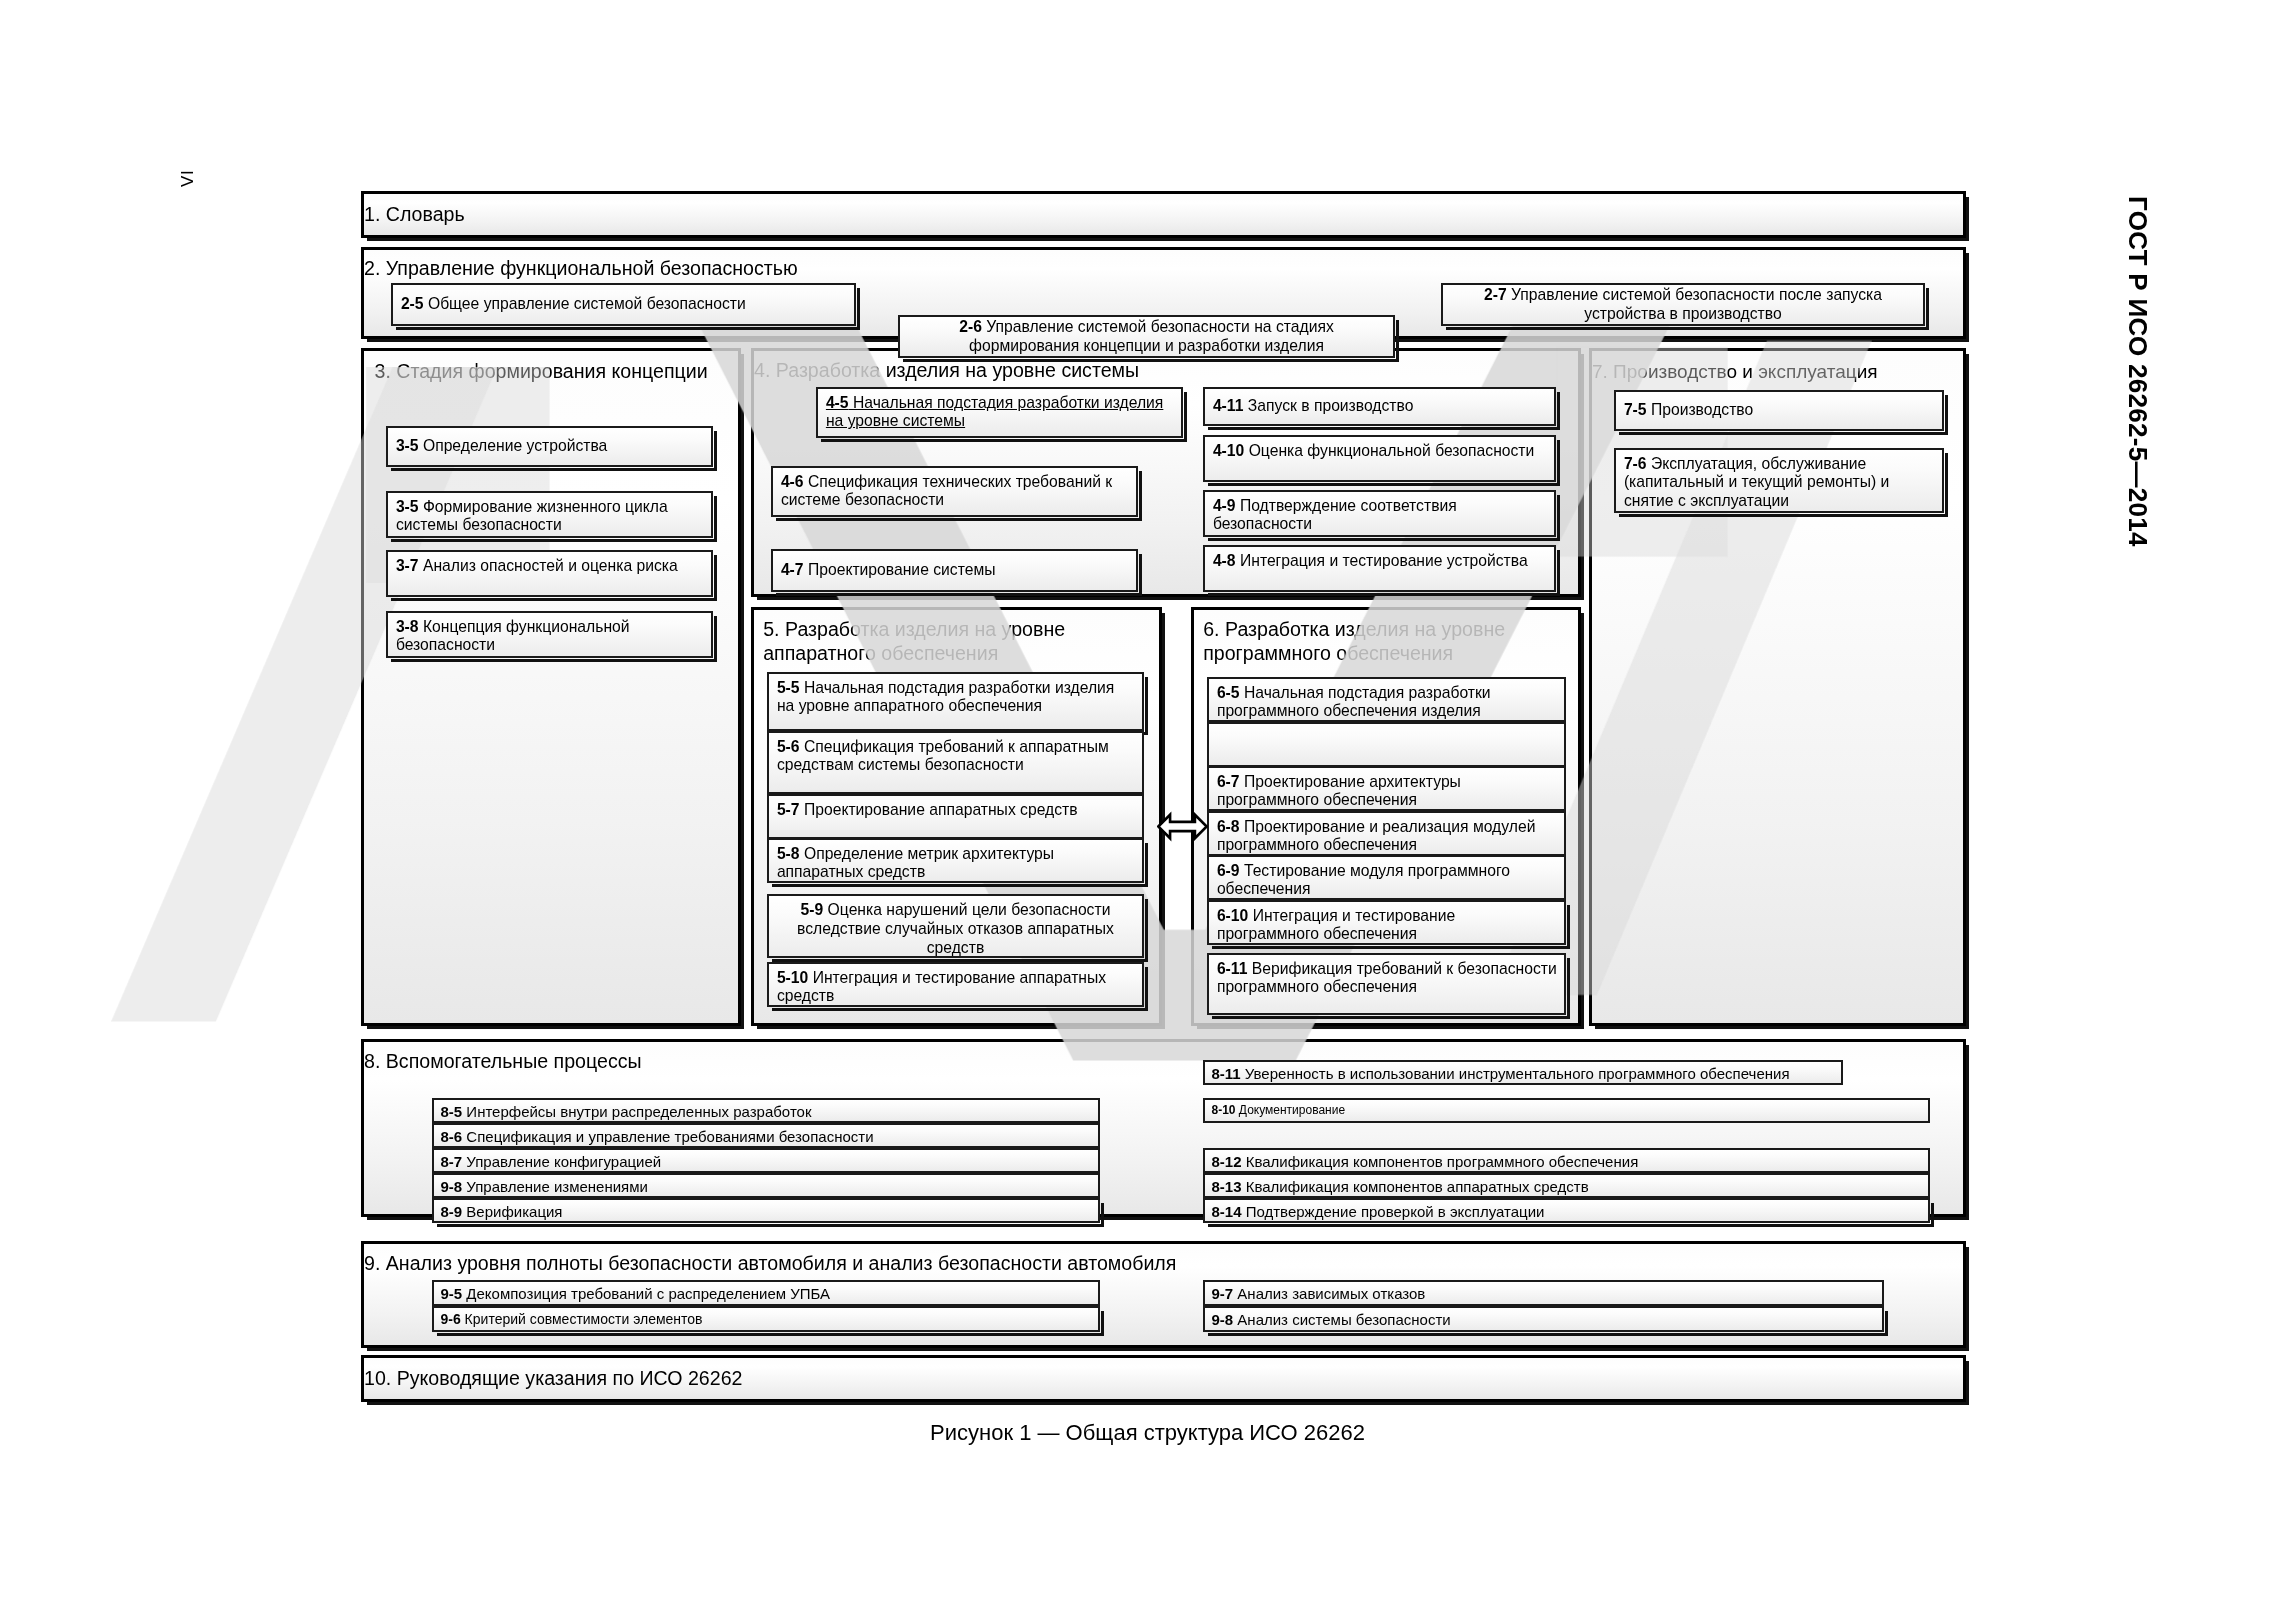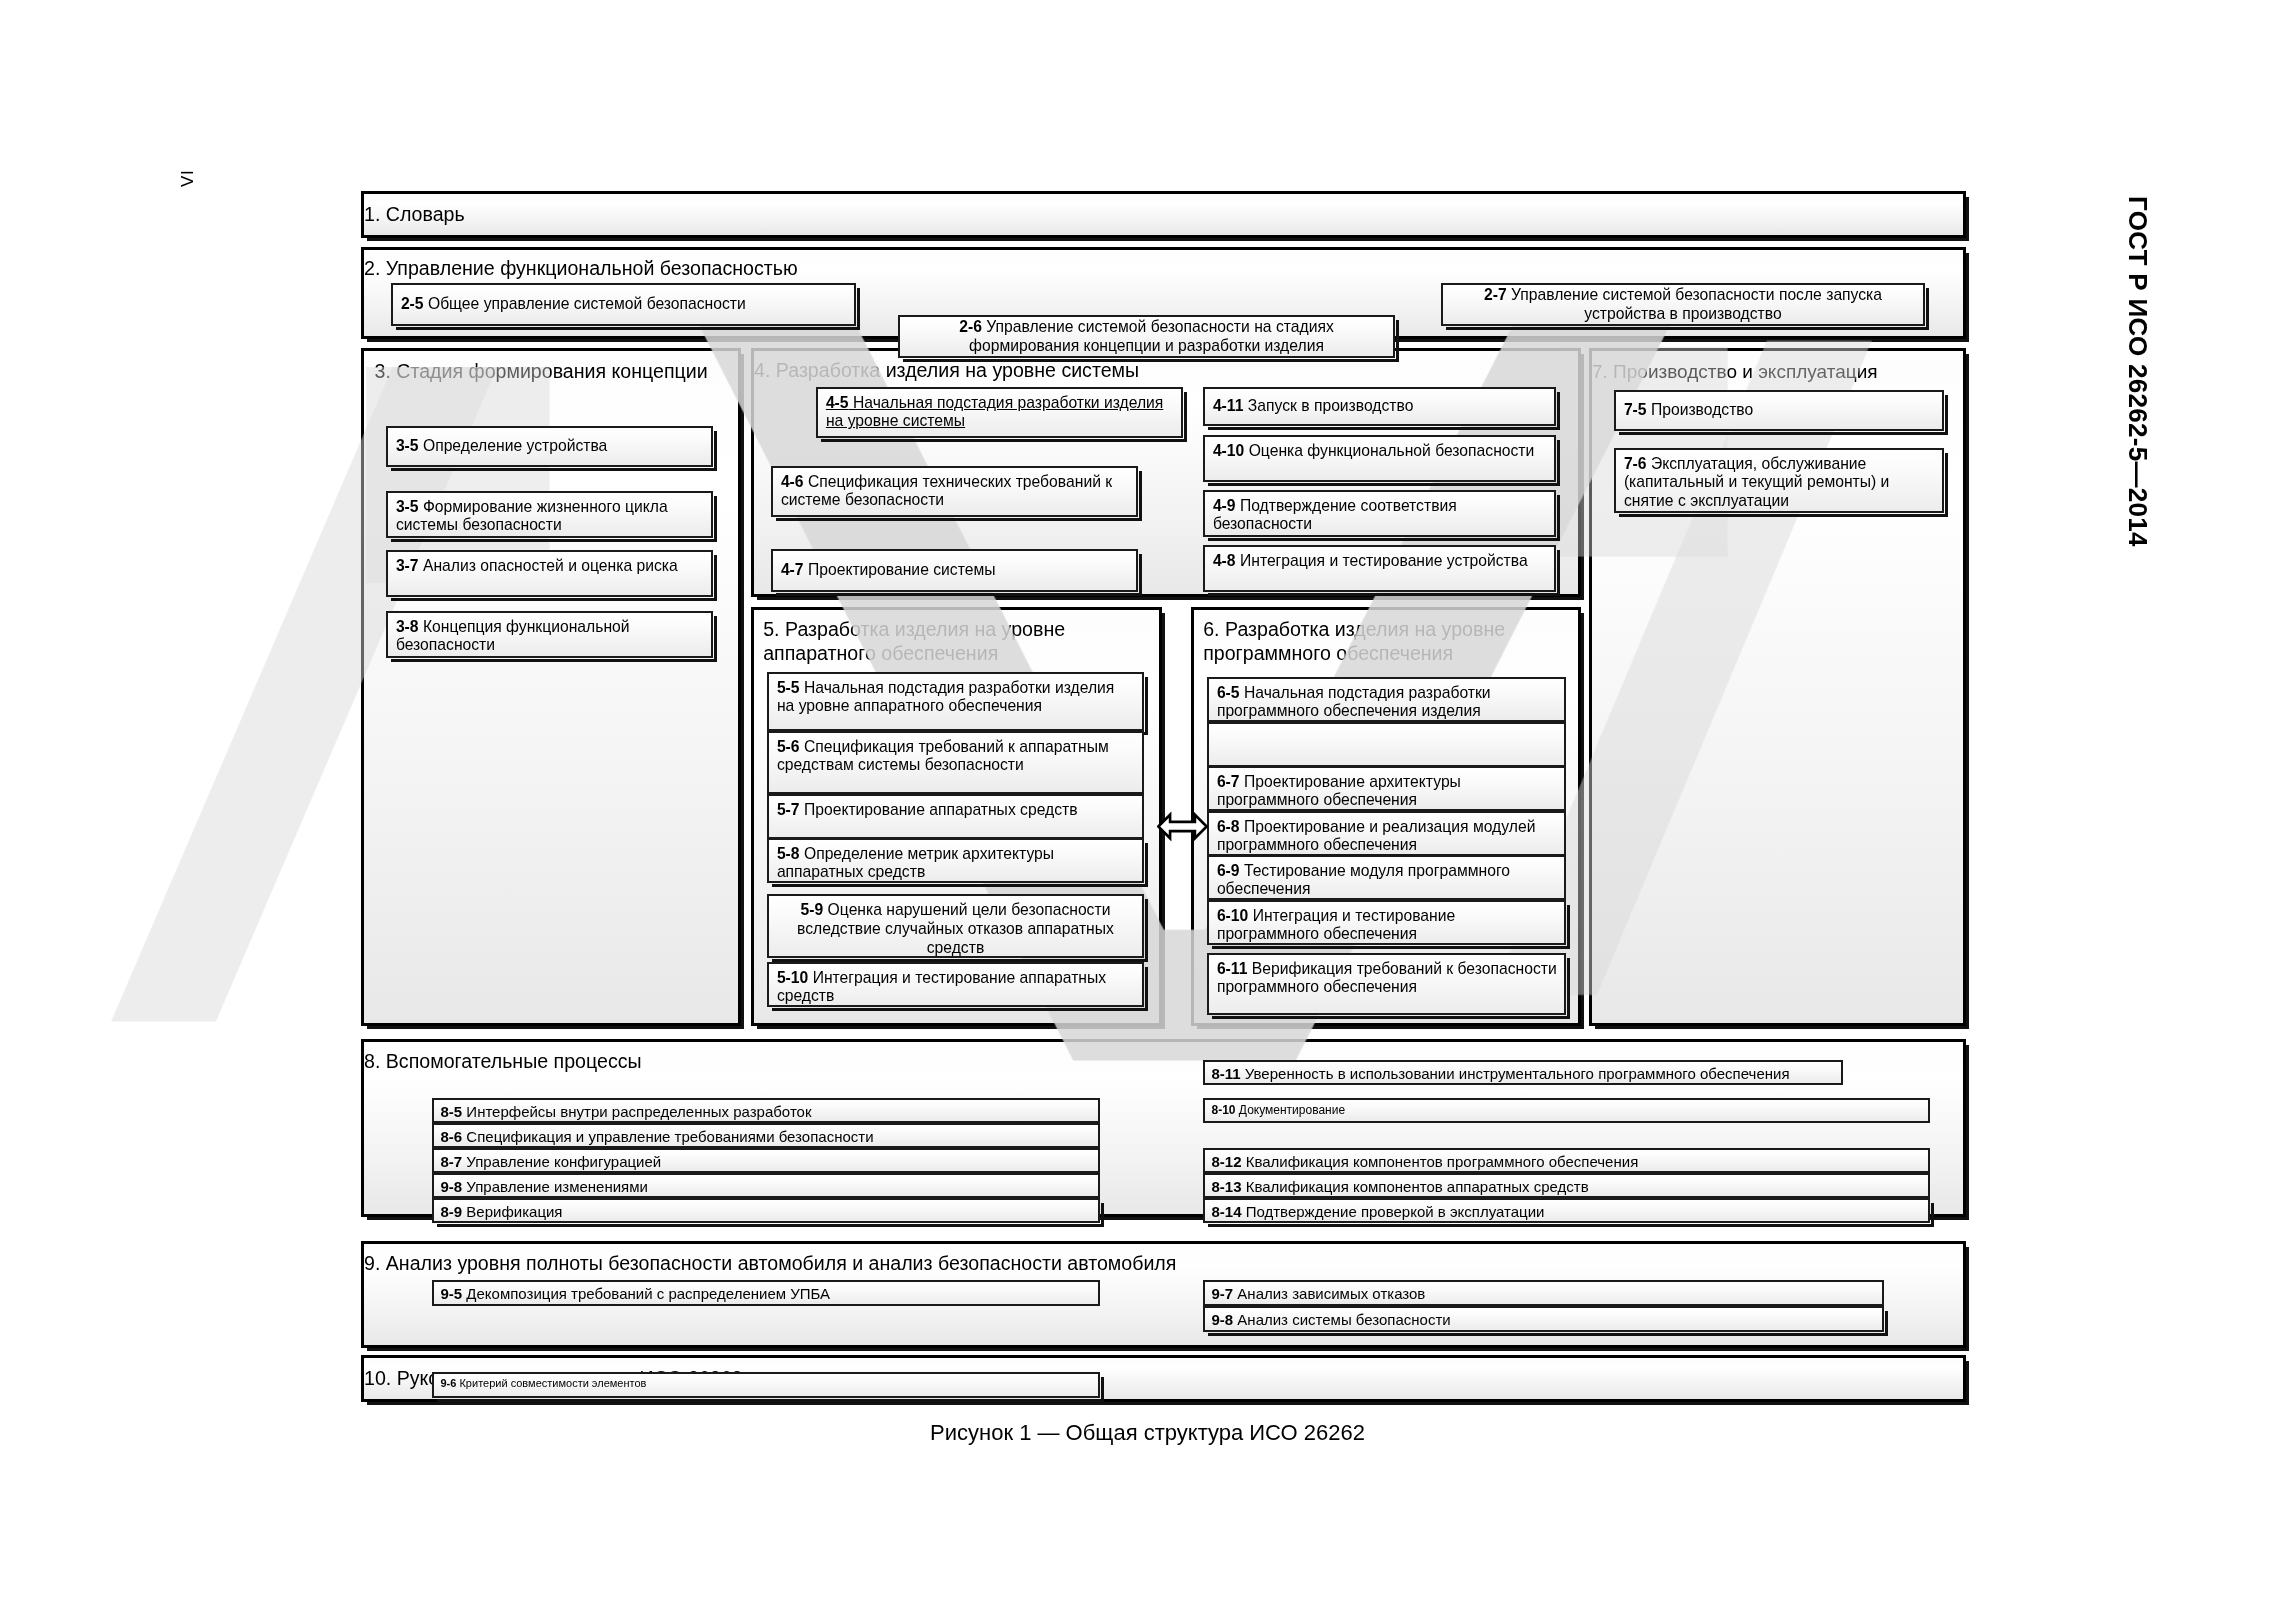--- a/index.html
+++ b/index.html
@@ -213,21 +213,21 @@
 <div class="box" style="left:1203px;top:1198px;width:727px;height:25px;padding:2.6px 6.5px;font-size:15px;">
   <span><b>8-14</b> Подтверждение проверкой в эксплуатации</span>
 </div>
 
 <div class="frame" style="left:361px;top:1241px;width:1605px;height:107px;">
   <div class="frame-title" style="margin-top:7.9px;">9. Анализ уровня полноты безопасности автомобиля и анализ безопасности автомобиля</div>
 </div>
 <div class="box noshadow" style="left:432px;top:1280px;width:668px;height:26px;padding:3.3px 6.5px;font-size:15px;">
   <span><b>9-5</b> Декомпозиция требований с распределением УПБА</span>
 </div>
-<div class="box" style="left:432px;top:1372px;width:668px;height:26px;padding:3.3px 6.5px;font-size:11px;">
+<div class="box" style="left:432px;top:1306px;width:668px;height:26px;padding:3.3px 6.5px;font-size:14px;">
   <span><b>9-6</b> Критерий совместимости элементов</span>
 </div>
 <div class="box noshadow" style="left:1203px;top:1280px;width:681px;height:26px;padding:3.3px 6.5px;font-size:15px;">
   <span><b>9-7</b> Анализ зависимых отказов</span>
 </div>
 <div class="box" style="left:1203px;top:1306px;width:681px;height:26px;padding:3.3px 6.5px;font-size:15px;">
   <span><b>9-8</b> Анализ системы безопасности</span>
 </div>
 
 <div class="frame" style="left:361px;top:1355px;width:1605px;height:47px;">

